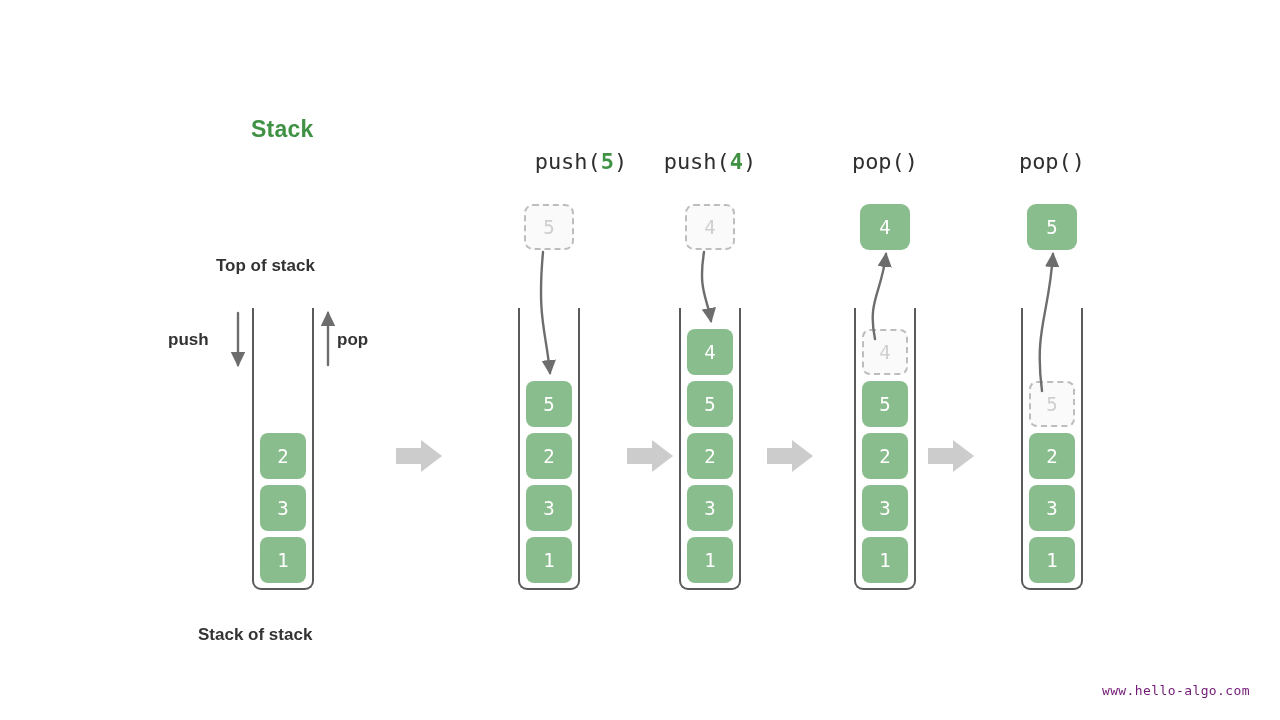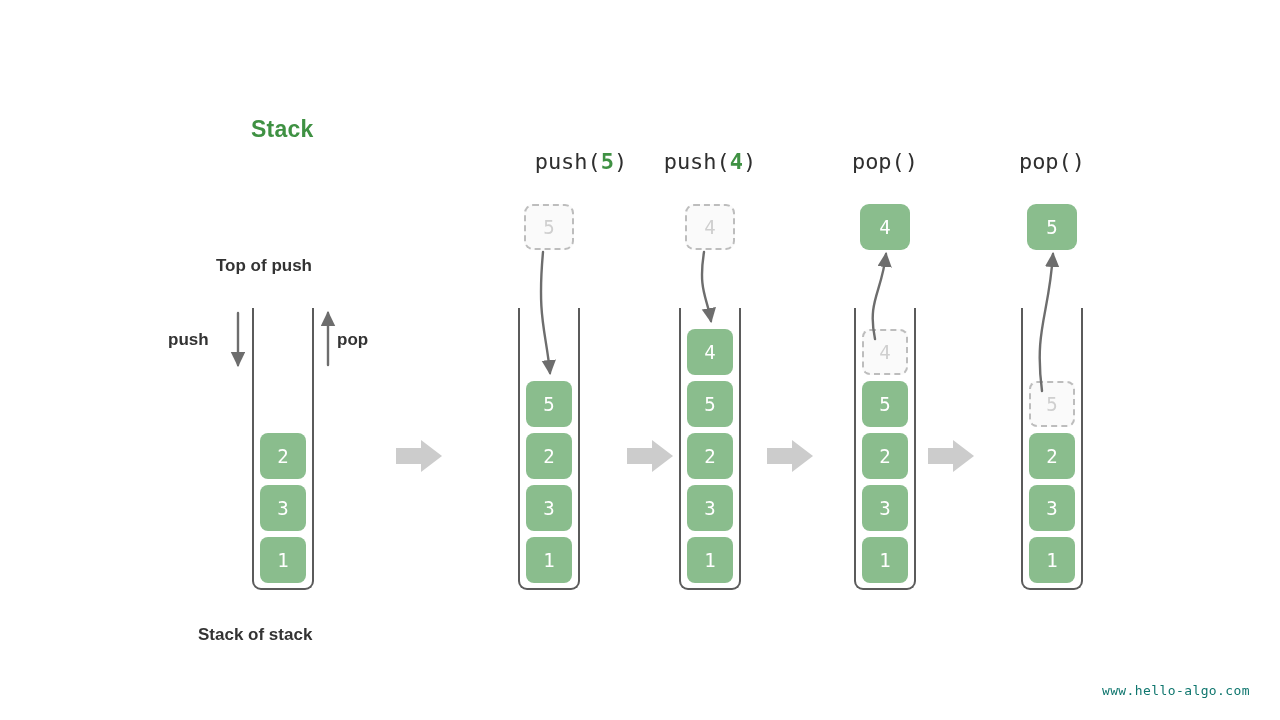--- a/index.html
+++ b/index.html
@@ -59,21 +59,21 @@
     letter-spacing: 0px;
   }
   .col-header .arg { color: #3f9143; font-weight: bold; }
 
   .watermark {
     position: absolute;
     right: 30px;
     top: 675px;
     font-family: "DejaVu Sans Mono", "Liberation Mono", monospace;
     font-size: 13px;
-    color: #0f766e;
+    color: #701a75;
     letter-spacing: 0.4px;
     white-space: nowrap;
   }
 
   
   .stack-col {
     position: absolute;
     top: 0;
     width: 0;
     height: 720px;
@@ -141,21 +141,21 @@
     pointer-events: none;
   }
 </style>
 </head>
 <body>
 
 <div id="stage">
 
   <div class="diagram-title">Stack</div>
 
-  <div class="label-bold label-top-of-stack">Top of push</div>
+  <div class="label-bold label-top-of-stack">Top of stack</div>
   <div class="label-bold label-bottom-of-stack">Stack of stack</div>
   <div class="label-bold label-push">push</div>
   <div class="label-bold label-pop">pop</div>
 
   <div class="watermark">www.hello-algo.com</div>
 
   <div id="columns">
       <div class="stack-col" style="left: 283px;">
         <div class="container-walls"></div>
         <div class="cell filled" style="top: 425px;">2</div>

